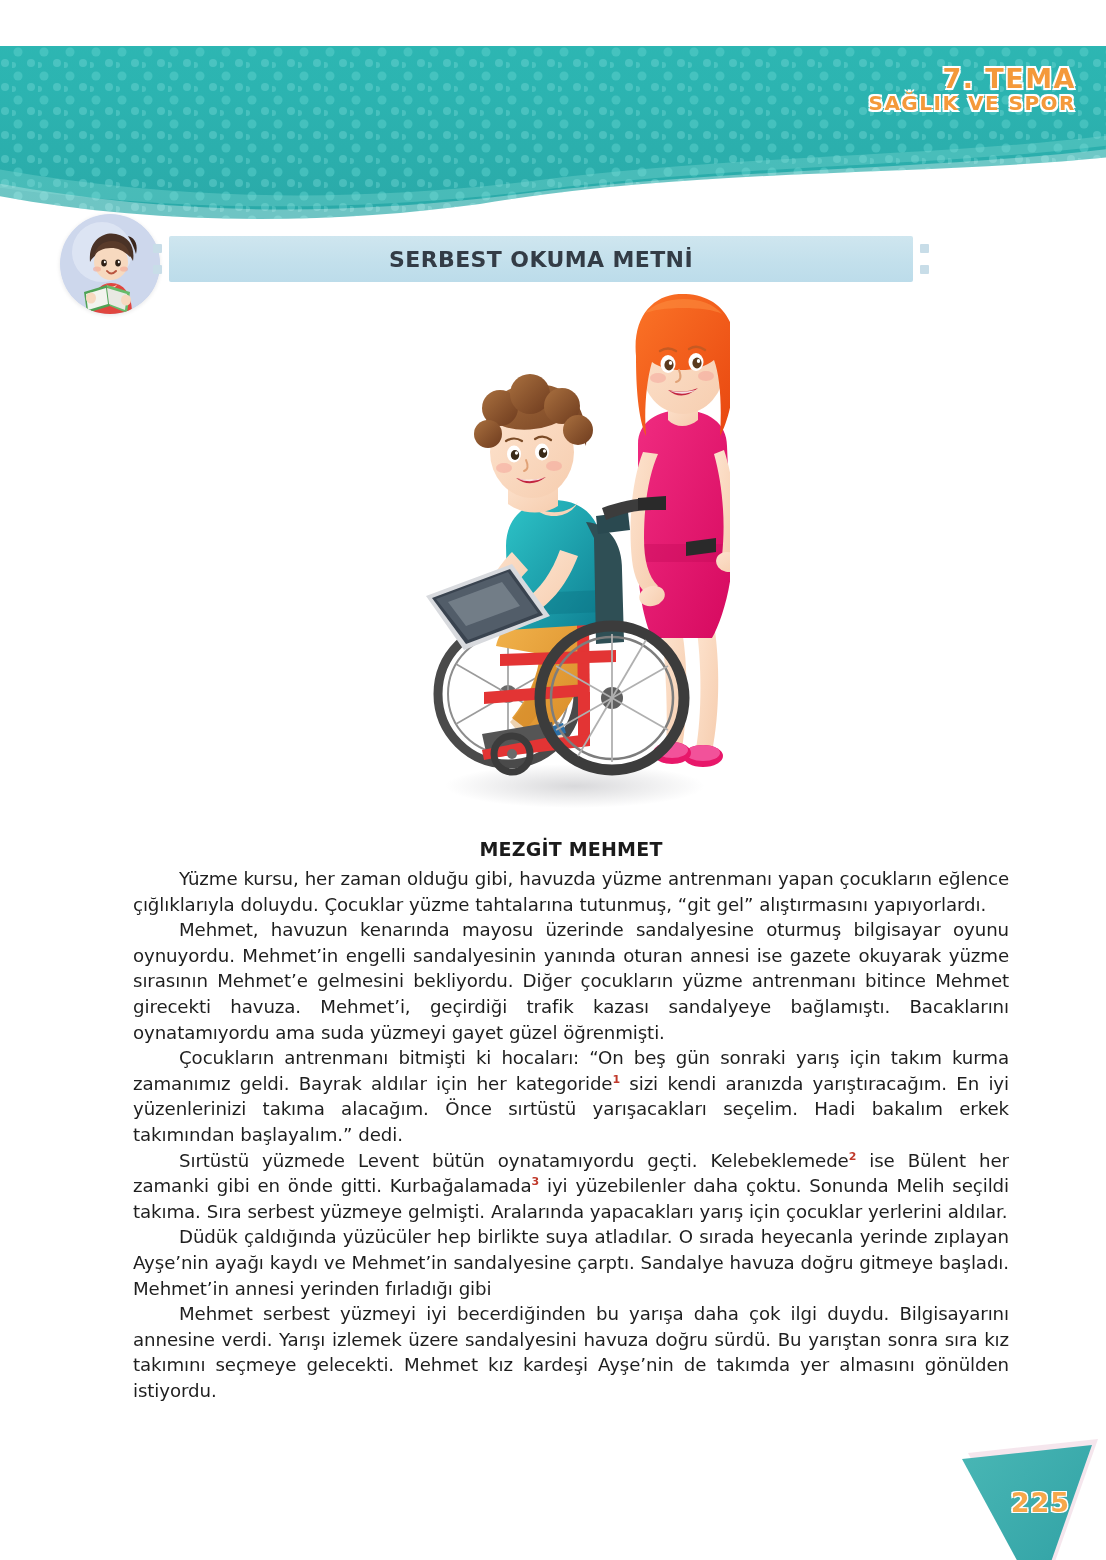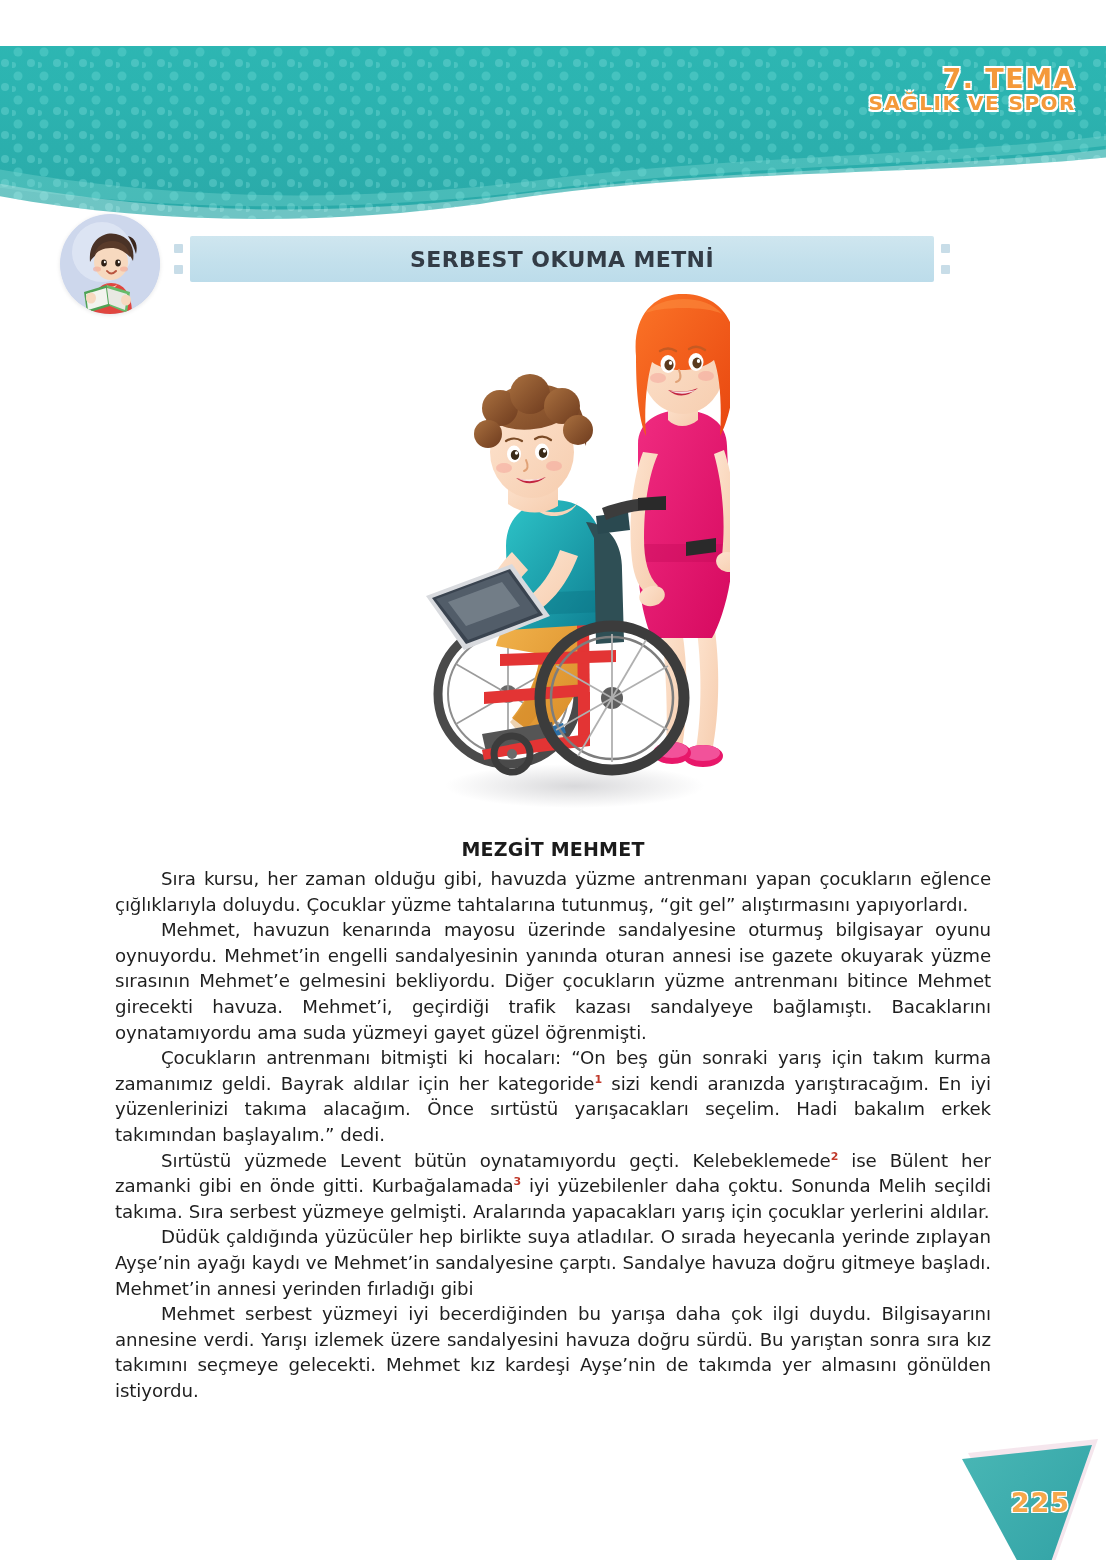--- a/index.html
+++ b/index.html
@@ -70,21 +70,21 @@
     border-radius: 50%;
     background: radial-gradient(circle at 36% 30%, #e7ecf7 0%, #cfd8ee 55%, #bcc8e4 100%);
     box-shadow: 0 1px 4px rgba(0,0,0,0.10);
     overflow: hidden;
   }
   .avatar-badge svg { display:block; width:100px; height:100px; }
 
   
   .banner-wrap {
     position: absolute;
-    left: 172px;
+    left: 151px;
     top: 190px;
     width: 780px;
     height: 32px;
   }
   .banner-bar {
     position: absolute;
     left: 18px;
     top: 0;
     width: 744px;
     height: 46px;
@@ -124,21 +124,21 @@
     left: 400px;
     top: 248px;
     width: 330px;
     height: 520px;
   }
   .illus svg { display:block; width:330px; height:520px; }
 
   
   .article {
     position: absolute;
-    left: 115px;
+    left: 133px;
     top: 792px;
     width: 876px;
   }
   .story-title {
     text-align: center;
     font-family: "DejaVu Sans", sans-serif;
     font-weight: bold;
     font-size: 19px;
     color: #1b1b1b;
     letter-spacing: 0.2px;
@@ -431,21 +431,21 @@
       </g>
 
       <circle cx="112" cy="460" r="18" fill="none" stroke="#3c3c3c" stroke-width="7"></circle>
       <circle cx="112" cy="460" r="5" fill="#6b6b6b"></circle>
     </svg>
   </div>
 
   <div class="article">
     <h2 class="story-title">MEZGİT MEHMET</h2>
 
-    <p class="para">Sıra kursu, her zaman olduğu gibi, havuzda yüzme antrenmanı yapan çocukların eğlence çığlıklarıyla doluydu. Çocuklar yüzme tahtalarına tutunmuş, “git gel” alıştırmasını yapıyorlardı.</p>
+    <p class="para">Yüzme kursu, her zaman olduğu gibi, havuzda yüzme antrenmanı yapan çocukların eğlence çığlıklarıyla doluydu. Çocuklar yüzme tahtalarına tutunmuş, “git gel” alıştırmasını yapıyorlardı.</p>
 
     <p class="para">Mehmet, havuzun kenarında mayosu üzerinde sandalyesine oturmuş bilgisayar oyunu oynuyordu. Mehmet’in engelli sandalyesinin yanında oturan annesi ise gazete okuyarak yüzme sırasının Mehmet’e gelmesini bekliyordu. Diğer çocukların yüzme antrenmanı bitince Mehmet girecekti havuza. Mehmet’i, geçirdiği trafik kazası sandalyeye bağlamıştı. Bacaklarını oynatamıyordu ama suda yüzmeyi gayet güzel öğrenmişti.</p>
 
     <p class="para"><span>Çocukların antrenmanı bitmişti ki hocaları: “On beş gün sonraki yarış için takım kurma zamanımız geldi. Bayrak aldılar için her kategoride</span><sup>1</sup><span> sizi kendi aranızda yarıştıracağım. En iyi yüzenlerinizi takıma alacağım. Önce sırtüstü yarışacakları seçelim. Hadi bakalım erkek takımından başlayalım.” dedi.</span></p>
 
     <p class="para"><span>Sırtüstü yüzmede Levent bütün oynatamıyordu geçti. Kelebeklemede</span><sup>2</sup><span> ise Bülent her zamanki gibi en önde gitti. Kurbağalamada</span><sup>3</sup><span> iyi yüzebilenler daha çoktu. Sonunda Melih seçildi takıma. Sıra serbest yüzmeye gelmişti. Aralarında yapacakları yarış için çocuklar yerlerini aldılar.</span></p>
 
     <p class="para">Düdük çaldığında yüzücüler hep birlikte suya atladılar. O sırada heyecanla yerinde zıplayan Ayşe’nin ayağı kaydı ve Mehmet’in sandalyesine çarptı. Sandalye havuza doğru gitmeye başladı. Mehmet’in annesi yerinden fırladığı gibi</p>
 
     <p class="para">Mehmet serbest yüzmeyi iyi becerdiğinden bu yarışa daha çok ilgi duydu. Bilgisayarını annesine verdi. Yarışı izlemek üzere sandalyesini havuza doğru sürdü. Bu yarıştan sonra sıra kız takımını seçmeye gelecekti. Mehmet kız kardeşi Ayşe’nin de takımda yer almasını gönülden istiyordu.</p>

